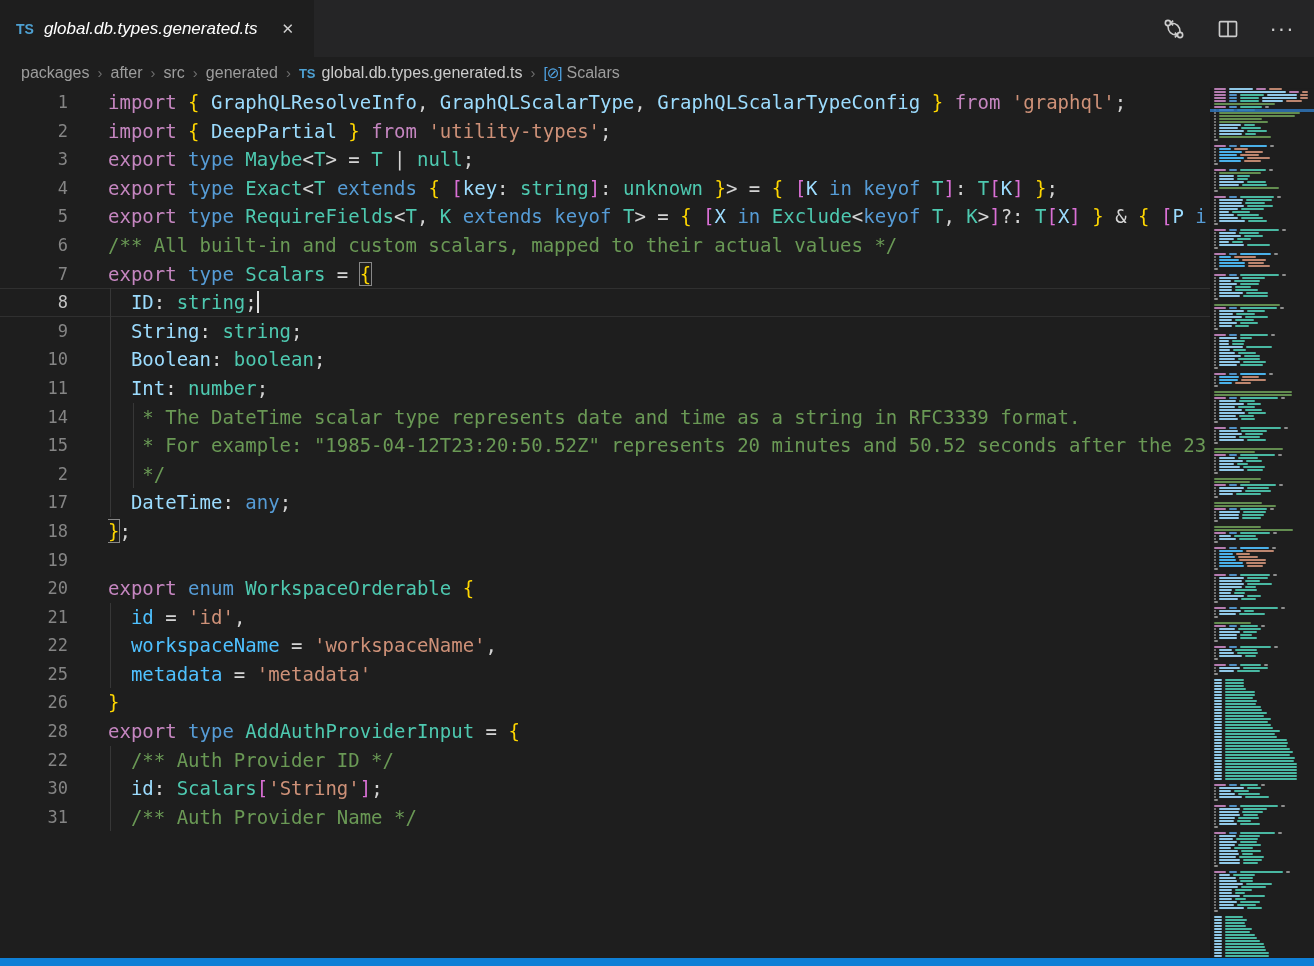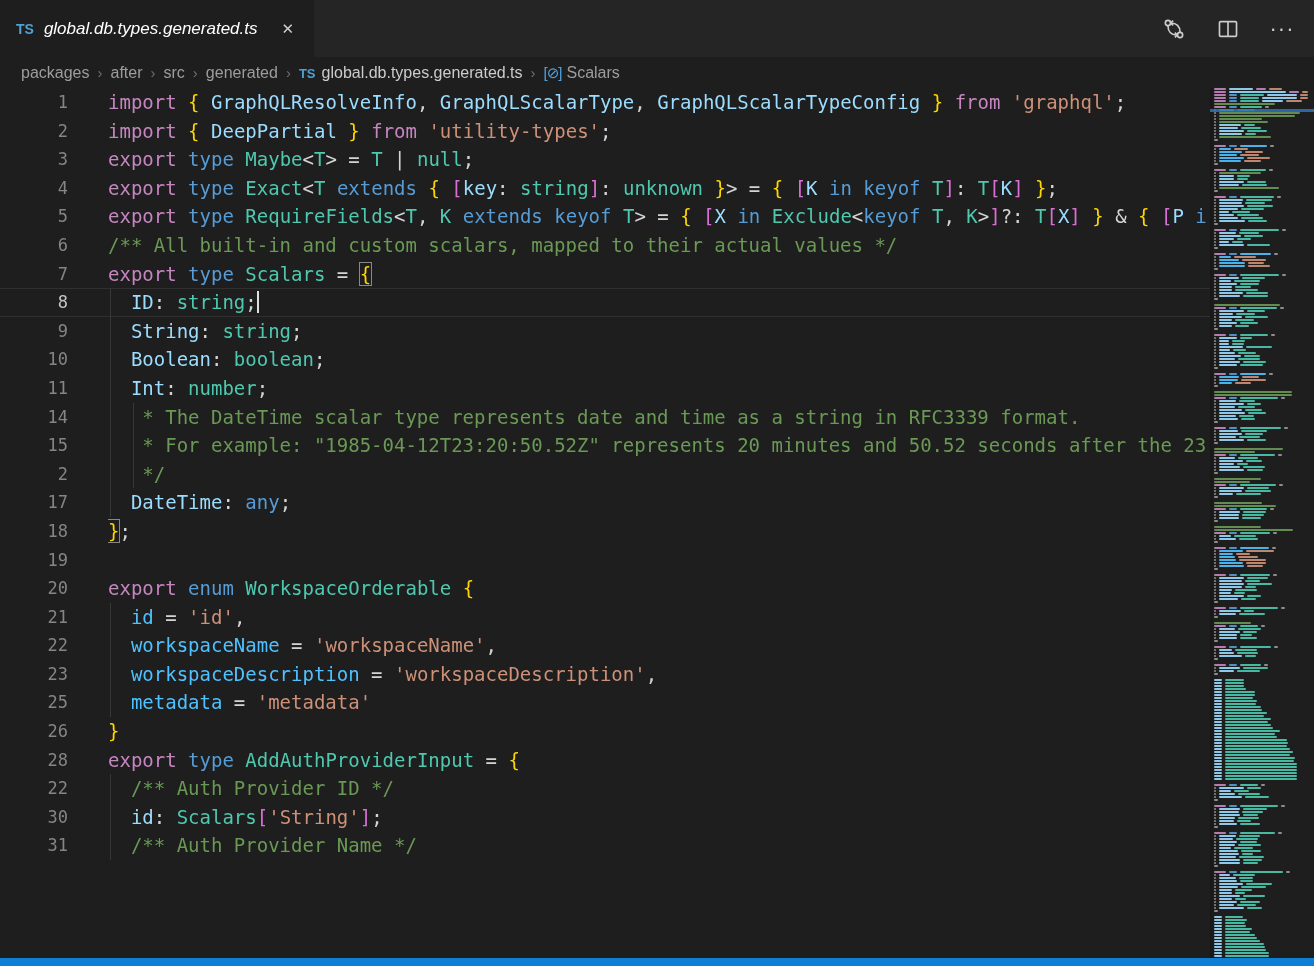--- a/index.html
+++ b/index.html
@@ -108,21 +108,20 @@
       <div class="code-line"><span class="line-num">11</span><span class="line-text"><i class="guide" style="left: 2px;"></i><span class="pu">  </span><span class="va">Int</span><span class="pu">: </span><span class="ty">number</span><span class="pu">;</span></span></div>
       <div class="code-line"><span class="line-num">14</span><span class="line-text"><i class="guide" style="left: 2px;"></i><i class="guide" style="left: 24.88px;"></i><span class="pu">   </span><span class="cm">* The DateTime scalar type represents date and time as a string in RFC3339 format.</span></span></div>
       <div class="code-line"><span class="line-num">15</span><span class="line-text"><i class="guide" style="left: 2px;"></i><i class="guide" style="left: 24.88px;"></i><span class="pu">   </span><span class="cm">* For example: "1985-04-12T23:20:50.52Z" represents 20 minutes and 50.52 seconds after the 23</span></span></div>
       <div class="code-line"><span class="line-num">2</span><span class="line-text"><i class="guide" style="left: 2px;"></i><i class="guide" style="left: 24.88px;"></i><span class="pu">   </span><span class="cm">*/</span></span></div>
       <div class="code-line"><span class="line-num">17</span><span class="line-text"><i class="guide" style="left: 2px;"></i><span class="pu">  </span><span class="va">DateTime</span><span class="pu">: </span><span class="st">any</span><span class="pu">;</span></span></div>
       <div class="code-line"><span class="line-num">18</span><span class="line-text"><span class="b1m">}</span><span class="pu">;</span></span></div>
       <div class="code-line"><span class="line-num">19</span><span class="line-text"></span></div>
       <div class="code-line"><span class="line-num">20</span><span class="line-text"><span class="kw">export</span><span class="pu"> </span><span class="st">enum</span><span class="pu"> </span><span class="ty">WorkspaceOrderable</span><span class="pu"> </span><span class="b1">{</span></span></div>
       <div class="code-line"><span class="line-num">21</span><span class="line-text"><i class="guide" style="left: 2px;"></i><span class="pu">  </span><span class="en">id</span><span class="pu"> = </span><span class="str">'id'</span><span class="pu">,</span></span></div>
       <div class="code-line"><span class="line-num">22</span><span class="line-text"><i class="guide" style="left: 2px;"></i><span class="pu">  </span><span class="en">workspaceName</span><span class="pu"> = </span><span class="str">'workspaceName'</span><span class="pu">,</span></span></div>
-      <div class="code-line"><span class="line-num">23</span><span class="line-text"><i class="guide" style="left: 2px;"></i><span class="pu">  </span><span class="en">workspaceDescription</span><span class="pu"> = </span><span class="str">'workspaceDescription'</span><span class="pu">,</span></span></div>
       <div class="code-line"><span class="line-num">25</span><span class="line-text"><i class="guide" style="left: 2px;"></i><span class="pu">  </span><span class="en">metadata</span><span class="pu"> = </span><span class="str">'metadata'</span></span></div>
       <div class="code-line"><span class="line-num">26</span><span class="line-text"><span class="b1">}</span></span></div>
       <div class="code-line"><span class="line-num">28</span><span class="line-text"><span class="kw">export</span><span class="pu"> </span><span class="st">type</span><span class="pu"> </span><span class="ty">AddAuthProviderInput</span><span class="pu"> = </span><span class="b1">{</span></span></div>
       <div class="code-line"><span class="line-num">22</span><span class="line-text"><i class="guide" style="left: 2px;"></i><span class="pu">  </span><span class="cm">/** Auth Provider ID */</span></span></div>
       <div class="code-line"><span class="line-num">30</span><span class="line-text"><i class="guide" style="left: 2px;"></i><span class="pu">  </span><span class="va">id</span><span class="pu">: </span><span class="ty">Scalars</span><span class="b2">[</span><span class="str">'String'</span><span class="b2">]</span><span class="pu">;</span></span></div>
       <div class="code-line"><span class="line-num">31</span><span class="line-text"><i class="guide" style="left: 2px;"></i><span class="pu">  </span><span class="cm">/** Auth Provider Name */</span></span></div>
     </div>
   <div class="minimap" id="minimap">
       <div class="mm-seg" style="left: 4px; top: 0px; width: 12px; background: rgb(197, 134, 192);"></div>
       <div class="mm-seg" style="left: 19px; top: 0px; width: 24.398px; background: rgb(156, 220, 254);"></div>

